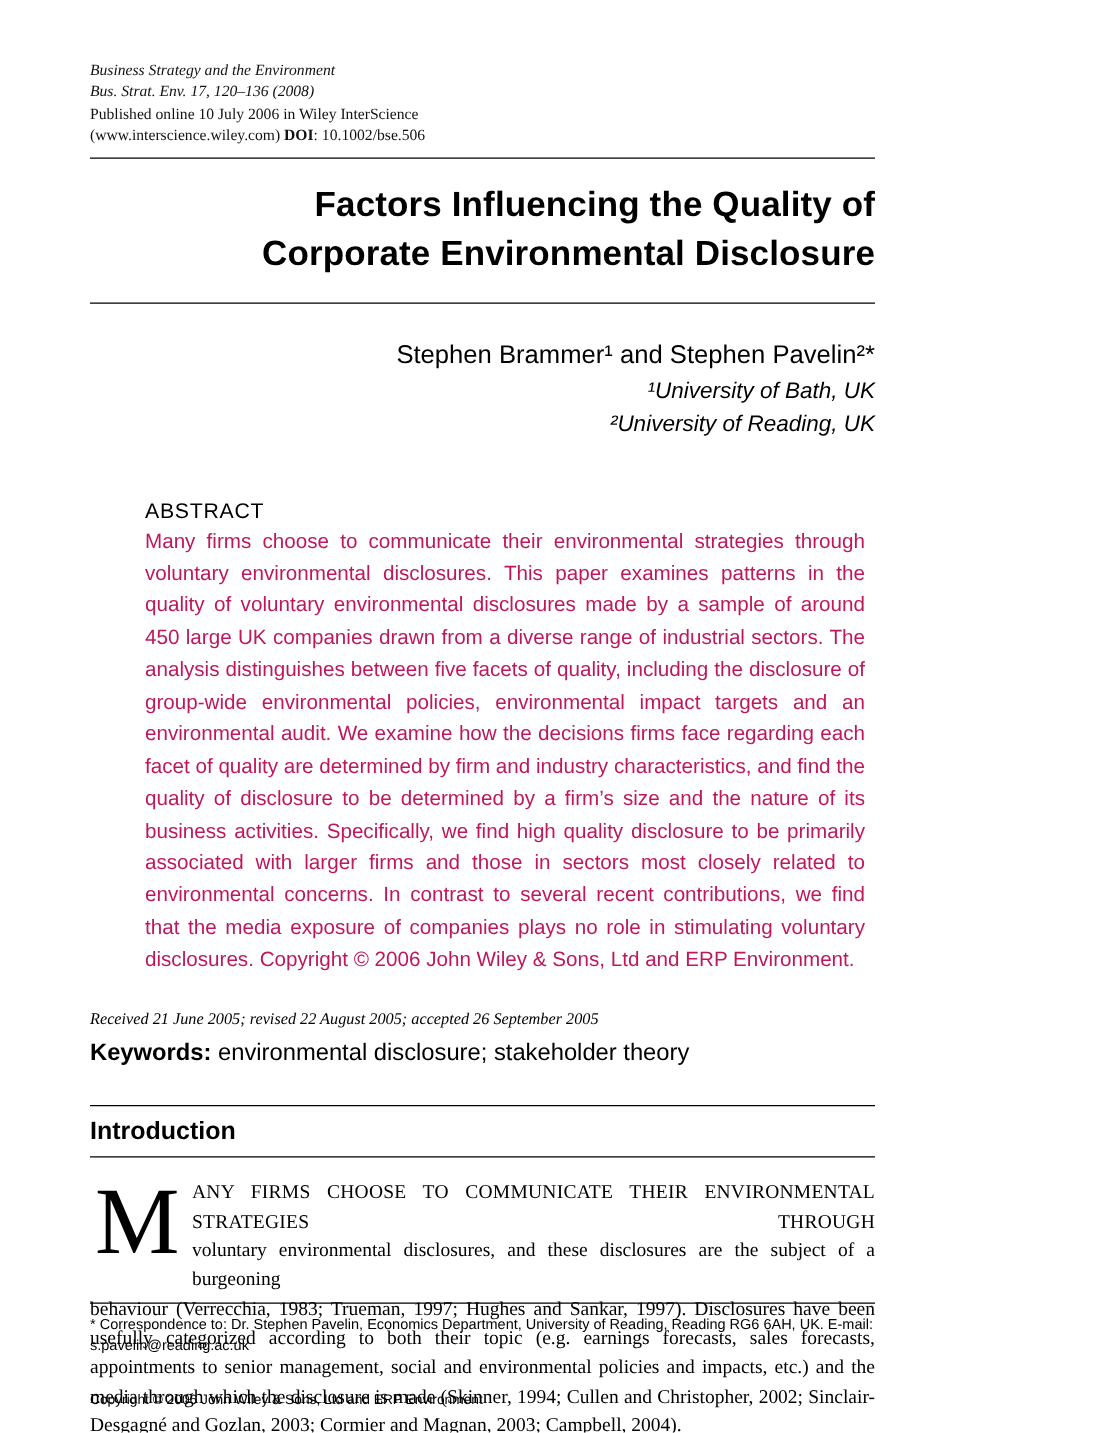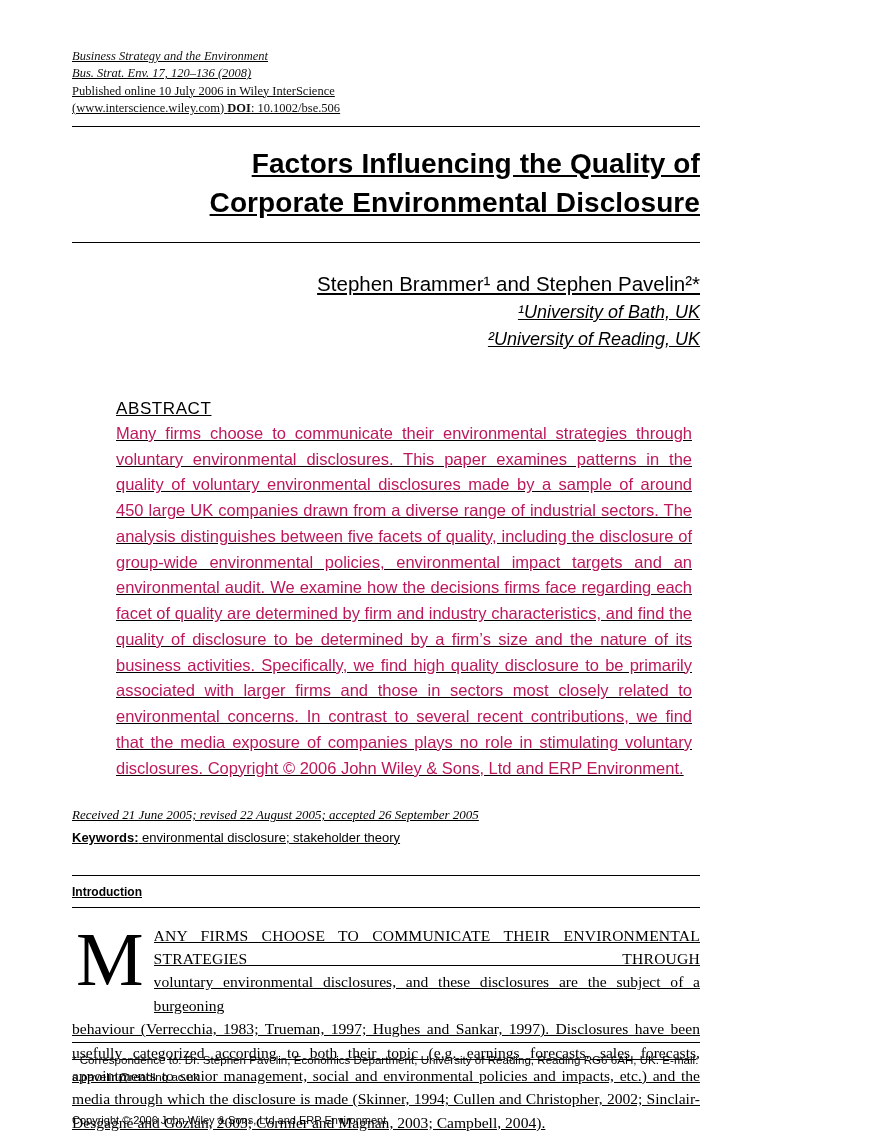--- a/index.html
+++ b/index.html
@@ -13,21 +13,20 @@
     font-family: "Liberation Sans", sans-serif;
     color: #000000;
     -webkit-font-smoothing: antialiased;
   }
   .page {
     position: relative;
     width: 772px;
     height: 1146px;
     box-sizing: border-box;
     padding: 48px 72px 0 72px;
-    text-decoration: underline;
   }
 
   
   .journal-head {
     font-family: "Liberation Serif", serif;
     font-size: 12.5px;
     line-height: 1.38;
     color: #111;
   }
   .journal-head .jl-italic {
@@ -99,30 +98,30 @@
   .meta-wrap {
     padding-top: 24px;
   }
   .received {
     font-family: "Liberation Serif", serif;
     font-style: italic;
     font-size: 13px;
     line-height: 1.5;
   }
   .keywords {
-    font-size: 13px;
+    font-size: 19px;
     line-height: 1.6;
     margin-top: 3px;
   }
   .keywords b { font-weight: bold; }
 
   
   .sect-rule-top { margin-top: 26px; }
   .sect-title {
-    font-size: 12px;
+    font-size: 20px;
     font-weight: bold;
     padding: 9px 0 8px 0;
   }
 
   
   .body-wrap {
     font-family: "Liberation Serif", serif;
     font-size: 15.6px;
     line-height: 1.5;
     text-align: justify;

